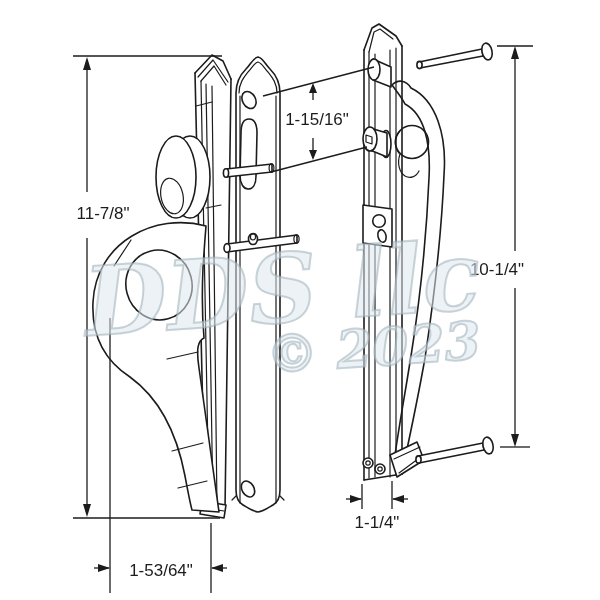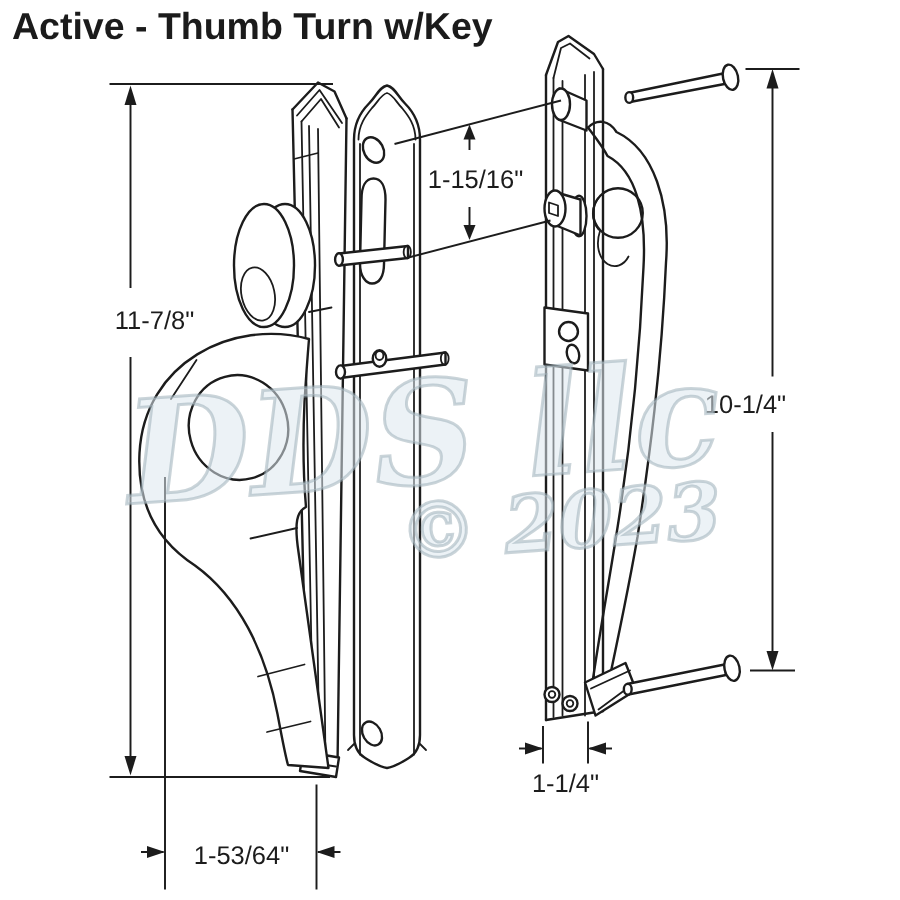--- a/index.html
+++ b/index.html
@@ -16,21 +16,20 @@
   text.dimlabel{font-family:"Liberation Sans",sans-serif;font-size:17px;fill:#1c1c1c;}
   text.wm1{font-family:"DejaVu Serif",serif;font-style:italic;font-weight:bold;font-size:95px;}
   text.wm2{font-family:"DejaVu Serif",serif;font-style:italic;font-weight:bold;font-size:52px;}
   .wm{fill:#dce8ee;fill-opacity:0.55;stroke:#9fb0ba;stroke-opacity:0.55;stroke-width:2px;}
 </style>
 </head>
 <body>
 
 <div id="stage">
 
-  <div class="title">Active - Thumb Turn w/Key</div>
 
   <svg width="600" height="600" viewBox="0 0 600 600">
 
     <g>
 
       <g>
         <path class="ln" d="M 195,73 L 212,55 L 223,61 L 231,79"></path>
         <path class="thin" d="M 198,77 L 213,60 L 228,82"></path>
         <path class="thin" d="M 201,81 L 214,66 L 226,85"></path>
         <path class="ln" d="M 195,73 L 205,506"></path>

